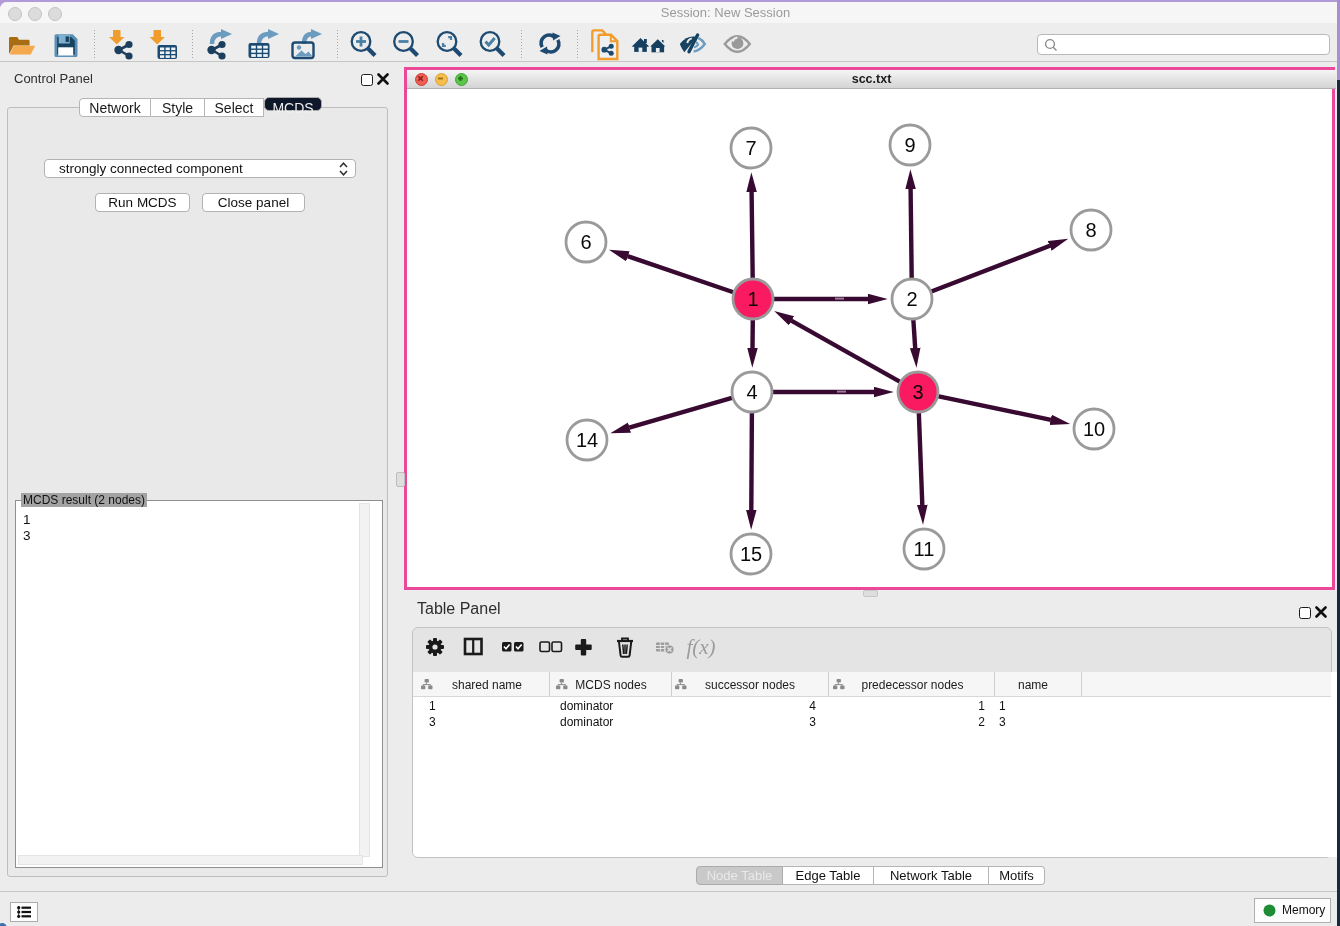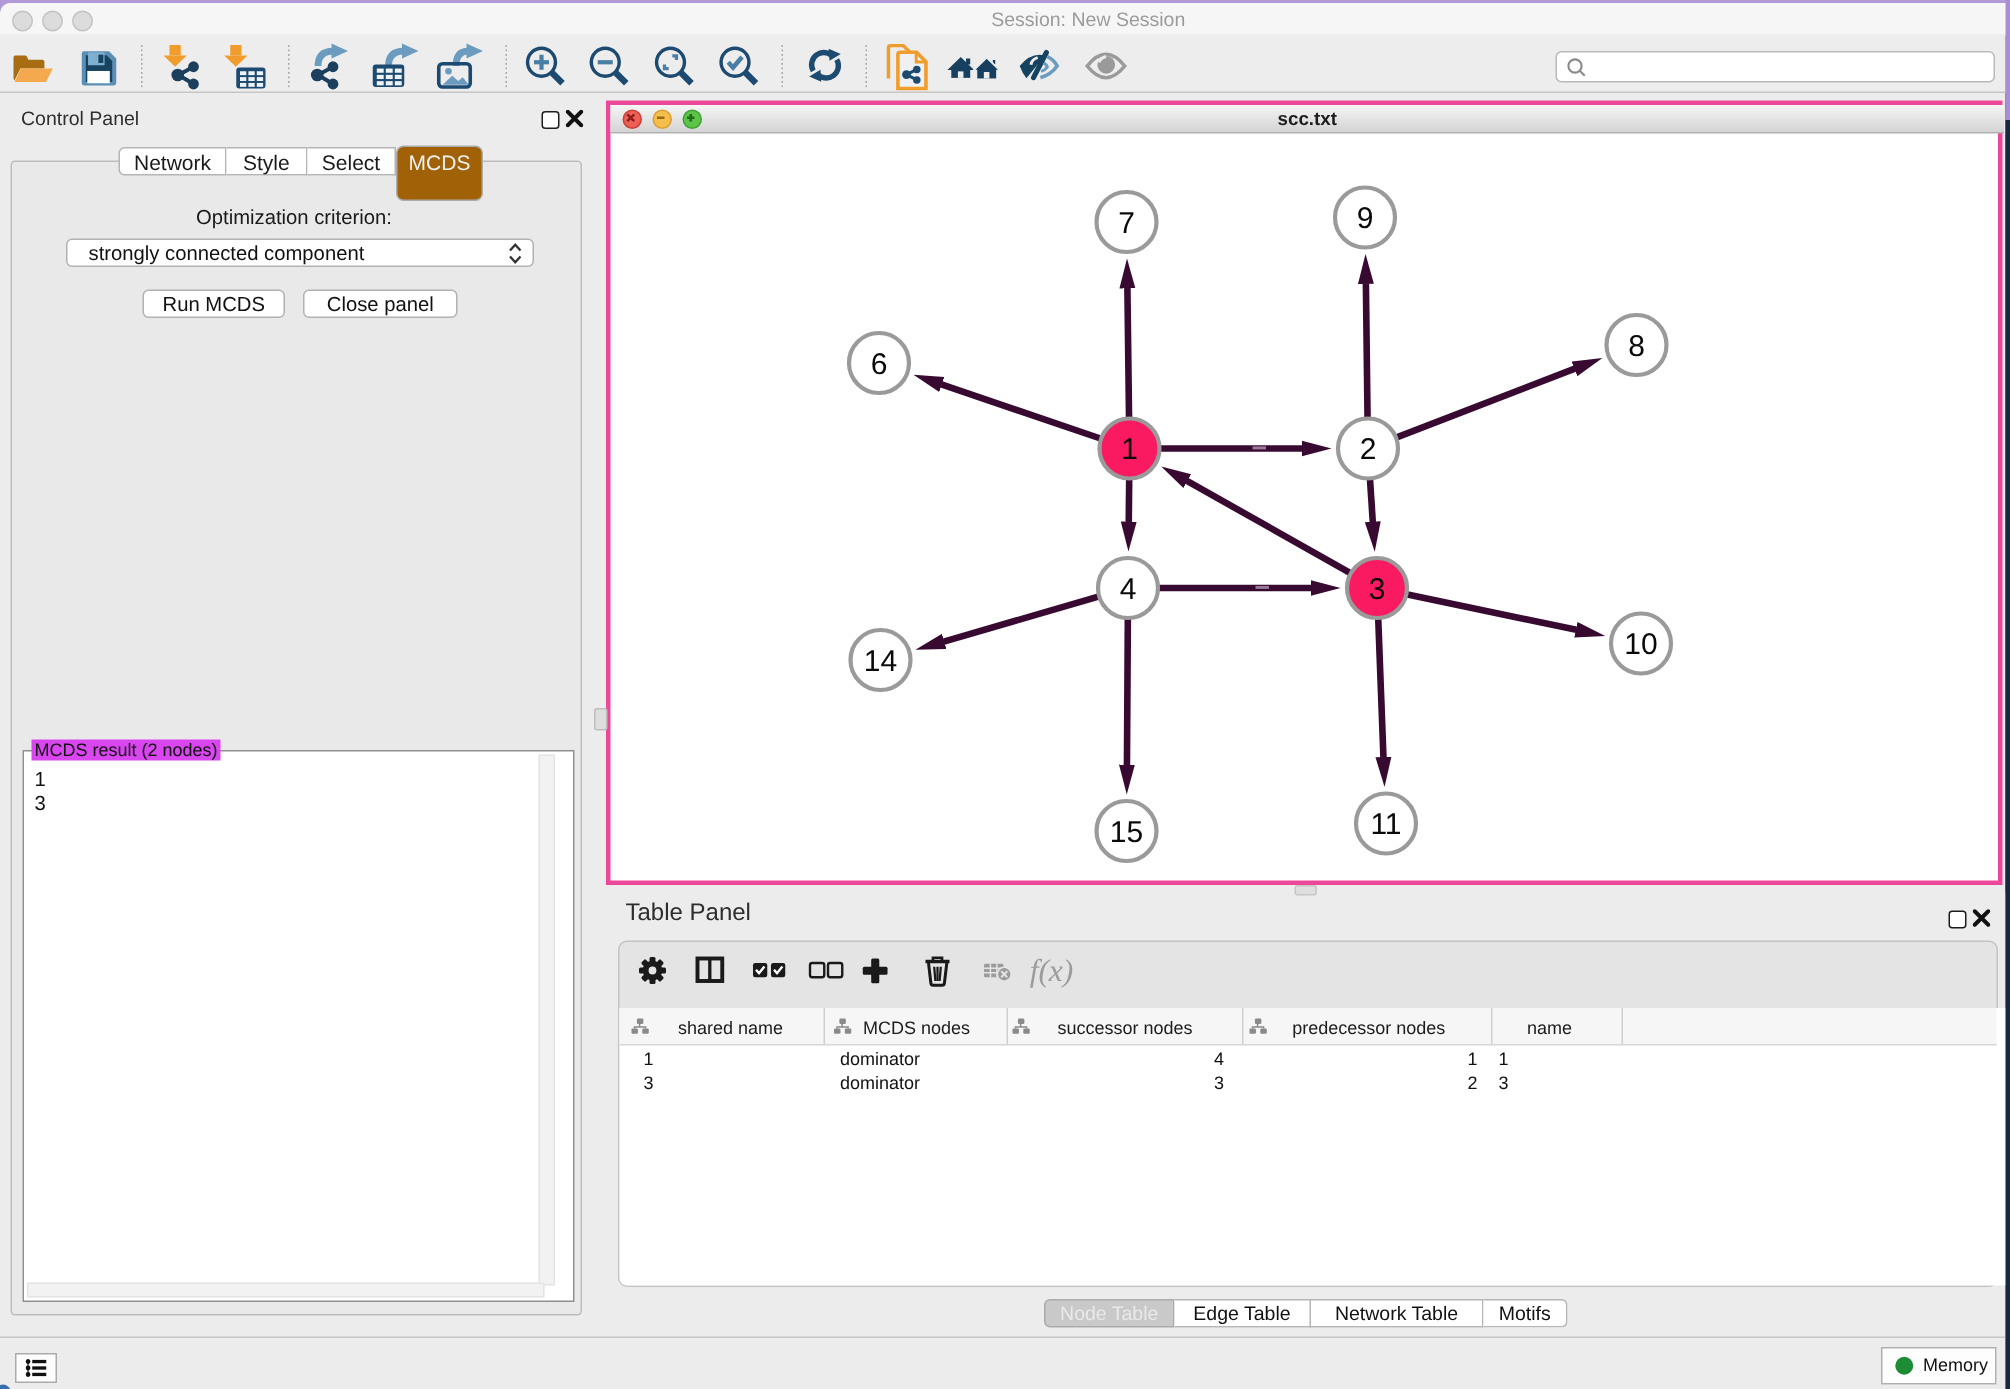--- a/index.html
+++ b/index.html
@@ -30,21 +30,21 @@
   .seg{position:absolute;top:0;height:19px;z-index:3;background:#fff;border:1px solid #b5b5b5;
        box-sizing:border-box;text-align:center;font-size:14px;color:#1a1a1a;line-height:18px;}
   #tabpane{z-index:1;left:7px;top:45px;width:379px;height:768px;background:#e9e9e9;
            border:1px solid #bdbdbd;border-radius:3px;}
   #optlabel{z-index:2;left:0;top:75px;width:100%;text-align:center;font-size:13.5px;color:#1a1a1a;}
   #combo{z-index:2;left:44px;top:97px;width:296px;height:17px;background:#fff;border:1px solid #b2b2b2;
          border-radius:4px;font-size:13.5px;color:#111;line-height:17px;padding-left:14px;box-sizing:content-box;}
   .btn{position:absolute;height:19px;z-index:2;background:#fff;border:1px solid #b2b2b2;border-radius:4px;
        box-sizing:border-box;text-align:center;font-size:13.5px;color:#111;line-height:17px;}
   #fieldset{z-index:2;left:15px;top:438px;width:368px;height:368px;box-sizing:border-box;background:#fff;border:1px solid #8f8f8f;}
-  #fslabel{z-index:2;left:21px;top:431px;font-size:12px;color:#111;background:#d946ef;padding:0 2px;}
+  #fslabel{z-index:2;left:21px;top:431px;font-size:12px;color:#111;background:#a3a3a3;padding:0 2px;}
   
   #netframe{left:404px;top:65px;width:931px;height:523px;border:3px solid #ec4899;
             background:#fff;box-sizing:border-box;}
   #nf-title{left:0;top:0;width:929px;height:18px;
             background:linear-gradient(#f5f5f5,#d4d4d4);border-bottom:1px solid #b1b1b1;}
   .nfl{width:11px;height:11px;border-radius:50%;top:3px;}
   #nf-text{width:100%;text-align:center;top:2px;font-size:12.5px;font-weight:700;color:#1c1c1c;}
   
   #tpanel{left:392px;top:593px;width:945px;height:296px;background:#ececec;}
   #tp-title{left:25px;top:5px;font-size:16px;color:#2e2e2e;}
@@ -246,24 +246,23 @@
 
   <div class="abs" id="cpanel">
     <div class="abs" id="cp-title">Control Panel</div>
     <div class="abs hdr-float" style="left:361px;top:12px;"></div>
     <svg class="abs" style="left:377px;top:11px;" width="12" height="12" viewBox="0 0 12 12">
       <path d="M1.5 1.5 L10.5 10.5 M10.5 1.5 L1.5 10.5" stroke="#111" stroke-width="2.6" stroke-linecap="round"></path>
     </svg>
     <div class="seg" style="left:79px;top:36px;width:72px;border-radius:4px 0 0 4px;">Network</div>
     <div class="seg" style="left:151px;top:36px;width:54px;border-left:none;">Style</div>
     <div class="seg" style="left:205px;top:36px;width:59px;border-left:none;">Select</div>
-    <div class="seg" style="left:264px;top:35px;width:58px;height:37px;background:#a16207;border:1px solid #ababab;
+    <div class="seg" style="left:264px;top:35px;width:58px;height:14px;background:#0f172a;border:1px solid #ababab;
          border-radius:5px;color:#efefef;line-height:20px;">MCDS</div>
     <div class="abs" id="tabpane"></div>
-    <div class="abs" id="optlabel">Optimization criterion:</div>
     <div class="abs" id="combo">strongly connected component
       <svg class="abs" style="right:6px;top:2px;" width="11" height="14" viewBox="0 0 11 14">
         <path d="M2 5 L5.5 1.2 L9 5" fill="none" stroke="#333" stroke-width="1.6"></path>
         <path d="M2 9 L5.5 12.8 L9 9" fill="none" stroke="#333" stroke-width="1.6"></path>
       </svg>
     </div>
     <div class="btn" style="left:95px;top:131px;width:95px;">Run MCDS</div>
     <div class="btn" style="left:202px;top:131px;width:103px;">Close panel</div>
     <div class="abs" id="fieldset">
       <div class="abs" style="left:7px;top:11px;font-size:13.5px;color:#111;">1</div>

